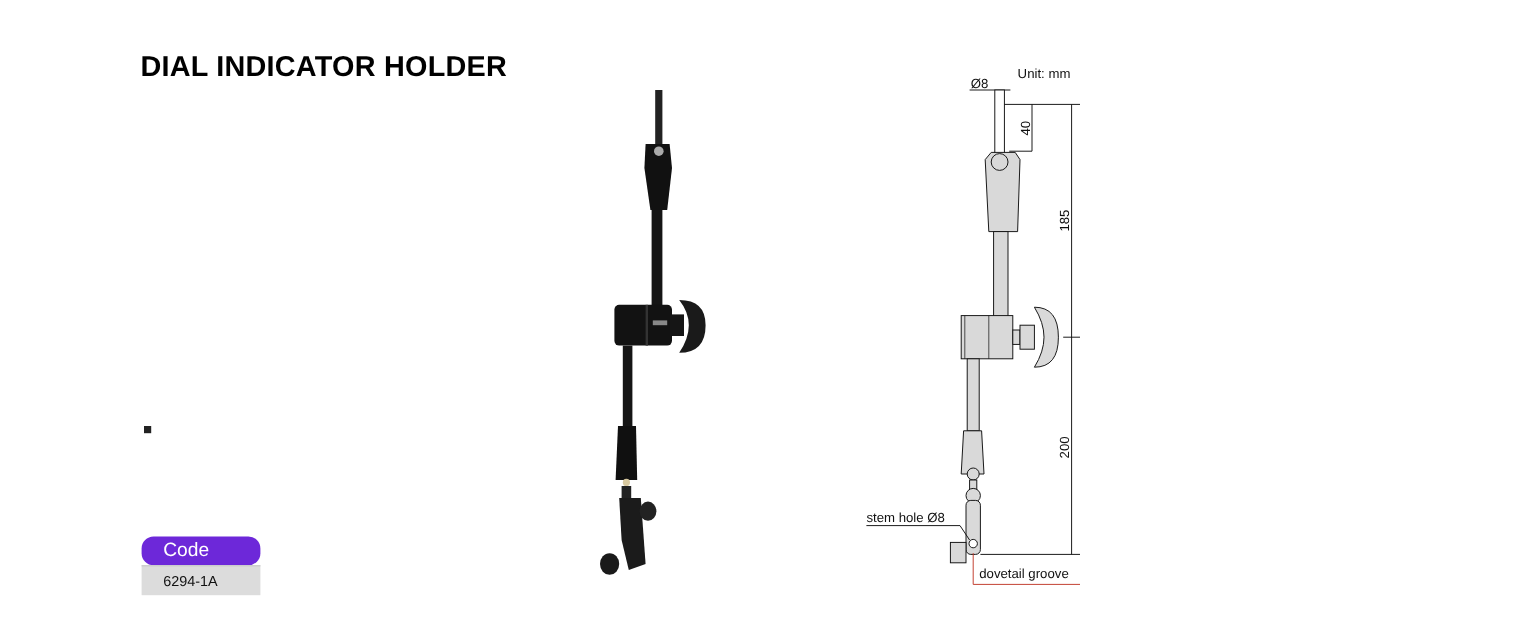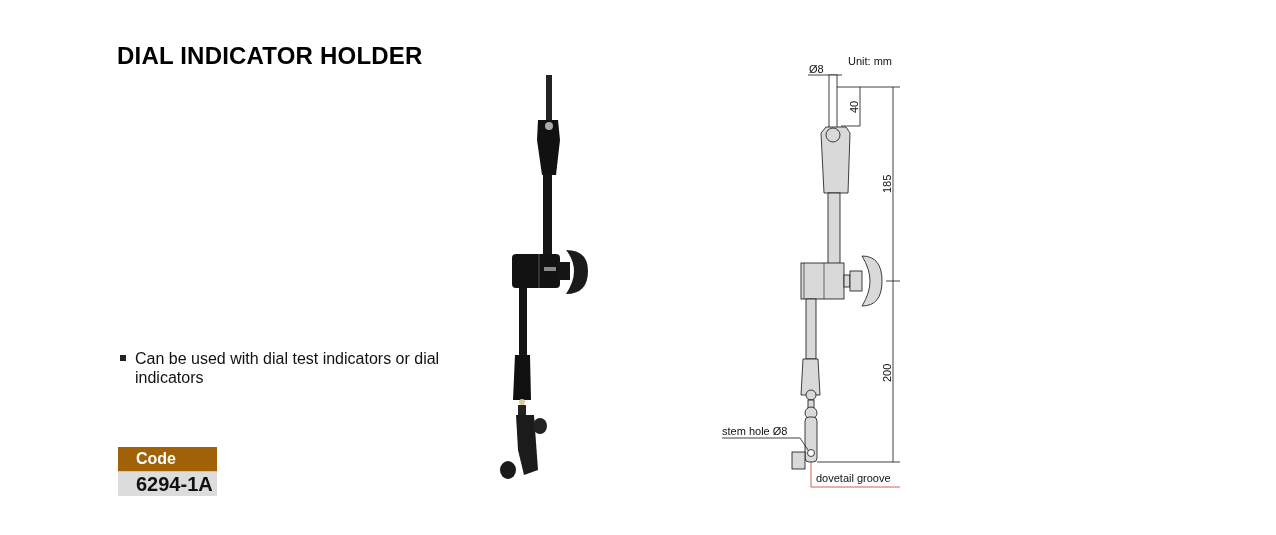--- a/index.html
+++ b/index.html
@@ -2,35 +2,34 @@
 <html><head>
   <meta charset="utf-8">
   <style>
     html, body { margin:0; padding:0; background:#ffffff; }
     body { width:1276px; height:535px; position:relative; overflow:hidden; font-family:"Liberation Sans", sans-serif; color:#111; }
     .title { position:absolute; left:117px; top:42px; font-size:24px; font-weight:bold; letter-spacing:0.2px; color:#000000; }
     .features { position:absolute; left:118px; top:349px; width:330px; font-size:16px; line-height:19px; margin:0; padding:0; list-style:none; }
     .features li { position:relative; padding-left:17px; }
     .features li .bullet { position:absolute; left:2px; top:6px; width:6px; height:6px; background:#222; }
     .code-table { position:absolute; left:118px; top:447px; width:99px; }
-    .code-head { background:#a16207; color:#fff; font-weight:bold; font-size:16px; height:24px; line-height:24px; padding-left:18px; }
-    .code-val { background:#dcdcdc; color:#111; font-weight:bold; font-size:20px; height:24px; line-height:24px; padding-left:18px; border-top:1px solid #c8c8c8; }
+    .code-head { background:#6d28d9; color:#fff; font-weight:normal; font-size:16px; height:24px; line-height:24px; padding-left:18px;border-radius:10px; }
+    .code-val { background:#dcdcdc; color:#111; font-weight:normal; font-size:12px; height:24px; line-height:24px; padding-left:18px; border-top:1px solid #c8c8c8; }
     .photo { position:absolute; left:490px; top:70px; width:120px; height:420px; }
     .drawing { position:absolute; left:700px; top:45px; width:230px; height:450px; }
     .dim-text { font-family:"Liberation Sans", sans-serif; font-size:11px; fill:#111; }
   </style>
 </head>
 <body>
 
 <div class="title">DIAL INDICATOR HOLDER</div>
 
 <ul class="features">
   <li>
     <span class="bullet"></span>
-    <span>Can be used with dial test indicators or dial indicators</span>
   </li>
 </ul>
 
 <div class="code-table">
   <div class="code-head">Code</div>
   <div class="code-val">6294-1A</div>
 </div>
 
 <svg class="photo" viewBox="0 0 120 420" xmlns="http://www.w3.org/2000/svg">
   <rect x="56" y="5" width="6" height="50" fill="#222"></rect>

